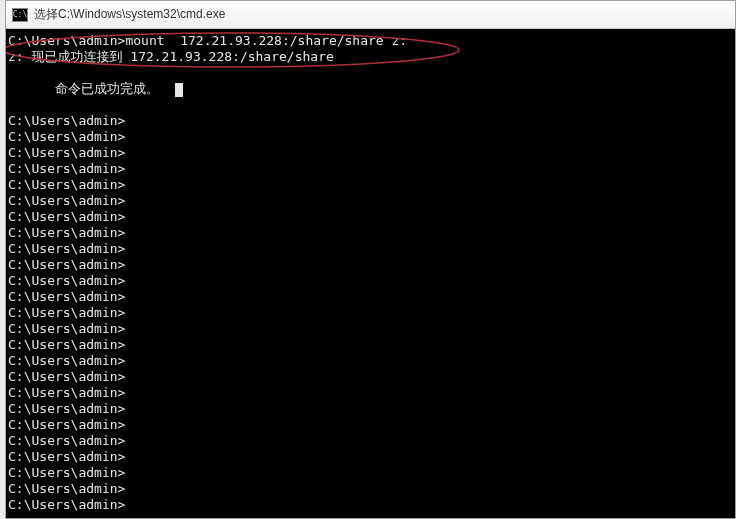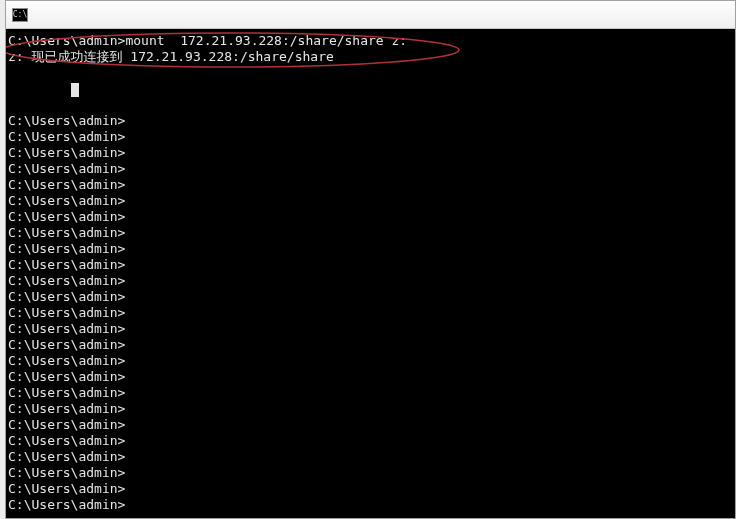--- a/index.html
+++ b/index.html
@@ -89,32 +89,33 @@
 </head>
 <body>
 
 <div class="left-edge-artifacts"></div>
 
 <div class="window">
   <div class="titlebar">
     <div class="title-icon">
       <span class="title-icon-text">C:\</span>
     </div>
+    <span>选择C:\Windows\system32\cmd.exe</span>
   </div>
 
   <div class="terminal">
     <svg class="annot" viewBox="0 0 460 38">
       <ellipse cx="225" cy="19" rx="228" ry="17" fill="none" stroke="#b03038" stroke-width="1.5"></ellipse>
     </svg>
 
     <div class="line">C:\Users\admin&gt;mount  172.21.93.228:/share/share z:</div>
     <div class="line">z: 现已成功连接到 172.21.93.228:/share/share</div>
     <div class="line"></div>
     <div class="line">
-      <span class="cursor"></span>
+      <span>命令已成功完成。</span><span class="cursor"></span>
     </div>
     <div class="line"></div>
     <div id="prompts">
         <div class="line">C:\Users\admin&gt;</div>
         <div class="line">C:\Users\admin&gt;</div>
         <div class="line">C:\Users\admin&gt;</div>
         <div class="line">C:\Users\admin&gt;</div>
         <div class="line">C:\Users\admin&gt;</div>
         <div class="line">C:\Users\admin&gt;</div>
         <div class="line">C:\Users\admin&gt;</div>

